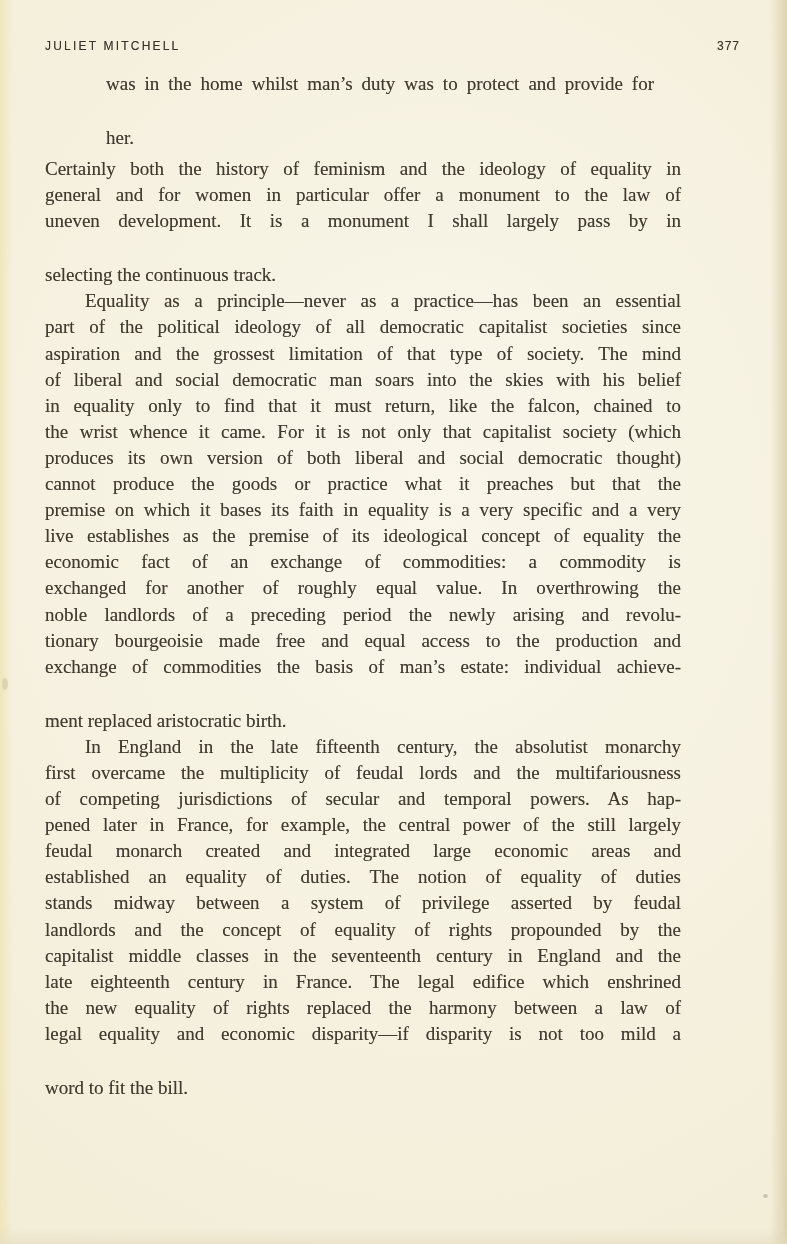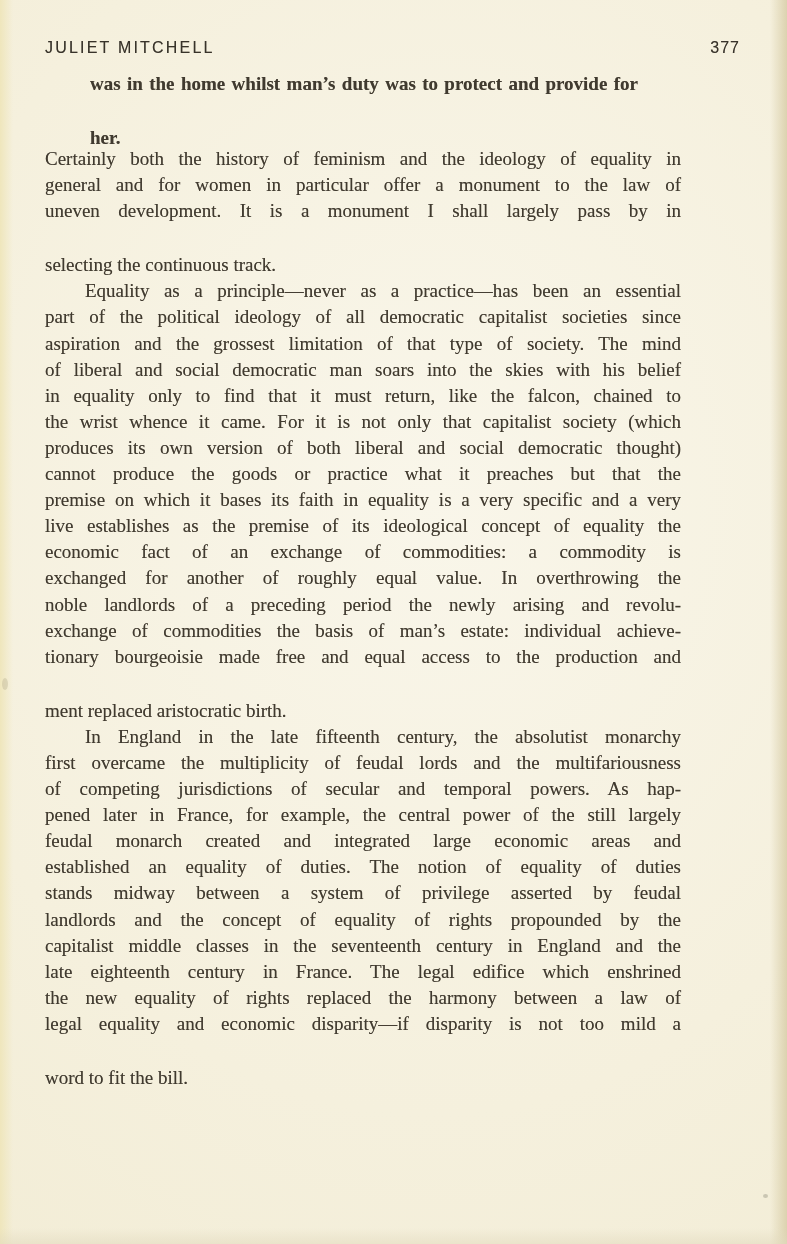--- a/index.html
+++ b/index.html
@@ -41,31 +41,31 @@
     border-radius: 50%; background: #b4b09e; opacity: .65;
   }
   .smudge {
     position: absolute; left: 2px; top: 678px; width: 6px; height: 12px;
     border-radius: 50%; background: rgba(178,168,138,.35);
   }
   .running-header {
     position: absolute; top: 39px; left: 45px; right: 47px;
     display: flex; justify-content: space-between; align-items: baseline;
     font-family: "Liberation Sans", sans-serif;
-    font-size: 16px; letter-spacing: 2.2px; color: var(--header-ink);
+    font-size: 12px; letter-spacing: 2.2px; color: var(--header-ink);
     text-shadow: 0 0 .5px rgba(56,51,42,.45);
   }
   .running-header .pagenum { letter-spacing: 1px; }
   .textblock {
     position: absolute; left: 45px; width: 636px;
     font-size: 19px; line-height: 26.1px;
     text-shadow: 0 0 .55px rgba(64,58,47,.5);
   }
-  .quote { top: 71px; left: 90px; width: 548px; font-weight: bold; }
-  .bodycopy { top: 146px; }
+  .quote { top: 71px; left: 106px; width: 548px; }
+  .bodycopy { top: 156px; }
   .jline { text-align: justify; text-align-last: justify; white-space: normal; }
   .jline.last { text-align-last: left; margin-top: 28px; }
   .para.indent .jline:first-child { padding-left: 40px; }
 </style>
 </head>
 <body>
 
 <div class="page">
 
   <div class="edge-left"></div>
@@ -98,22 +98,22 @@
         <div class="jline">of liberal and social democratic man soars into the skies with his belief</div>
         <div class="jline">in equality only to find that it must return, like the falcon, chained to</div>
         <div class="jline">the wrist whence it came. For it is not only that capitalist society (which</div>
         <div class="jline">produces its own version of both liberal and social democratic thought)</div>
         <div class="jline">cannot produce the goods or practice what it preaches but that the</div>
         <div class="jline">premise on which it bases its faith in equality is a very specific and a very</div>
         <div class="jline">live establishes as the premise of its ideological concept of equality the</div>
         <div class="jline">economic fact of an exchange of commodities: a commodity is</div>
         <div class="jline">exchanged for another of roughly equal value. In overthrowing the</div>
         <div class="jline">noble landlords of a preceding period the newly arising and revolu-</div>
+        <div class="jline">tionary bourgeoisie made free and equal access to the production and</div>
         <div class="jline">exchange of commodities the basis of man’s estate: individual achieve-</div>
-        <div class="jline">tionary bourgeoisie made free and equal access to the production and</div>
         <div class="jline last">ment replaced aristocratic birth.</div>
       </div>
     <div class="para indent">
         <div class="jline">In England in the late fifteenth century, the absolutist monarchy</div>
         <div class="jline">first overcame the multiplicity of feudal lords and the multifariousness</div>
         <div class="jline">of competing jurisdictions of secular and temporal powers. As hap-</div>
         <div class="jline">pened later in France, for example, the central power of the still largely</div>
         <div class="jline">feudal monarch created and integrated large economic areas and</div>
         <div class="jline">established an equality of duties. The notion of equality of duties</div>
         <div class="jline">stands midway between a system of privilege asserted by feudal</div>

